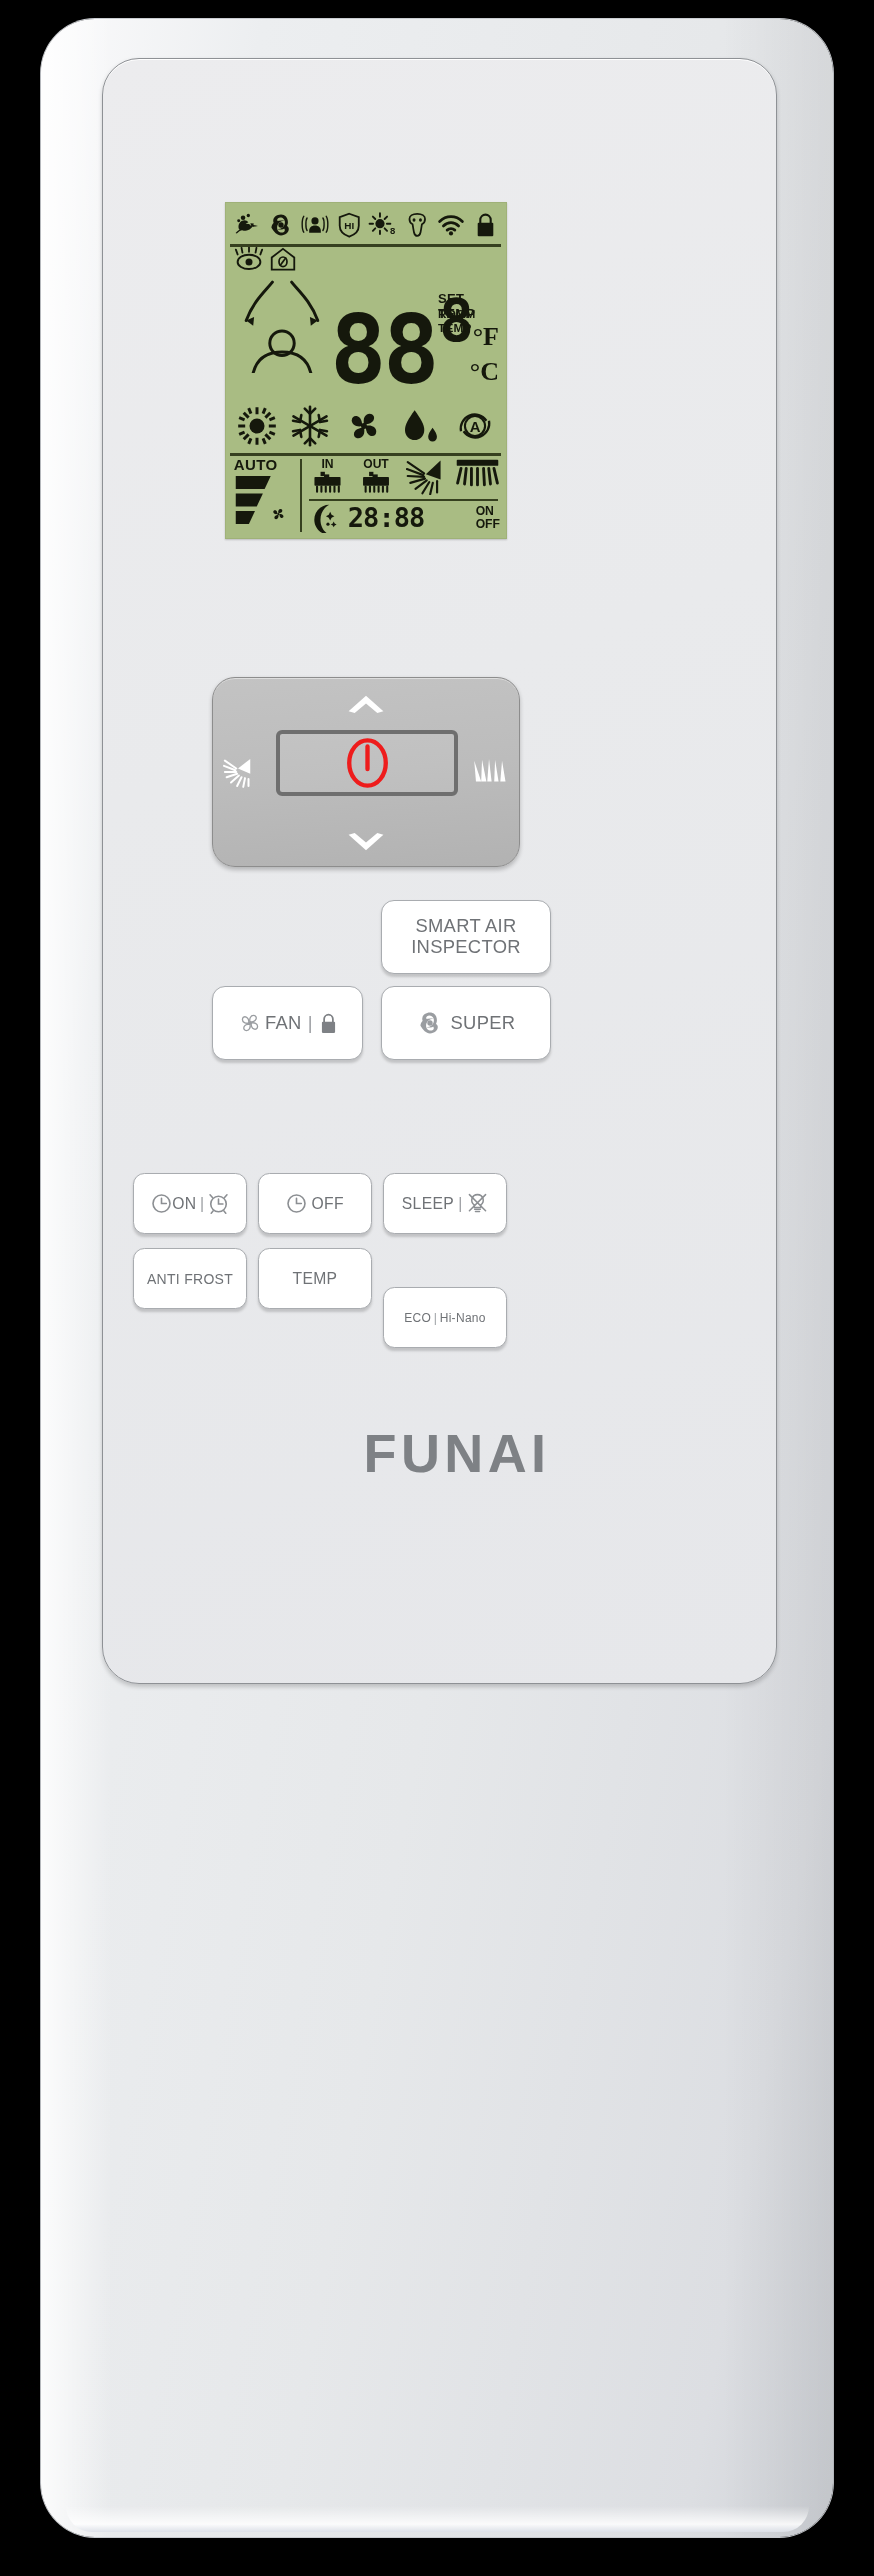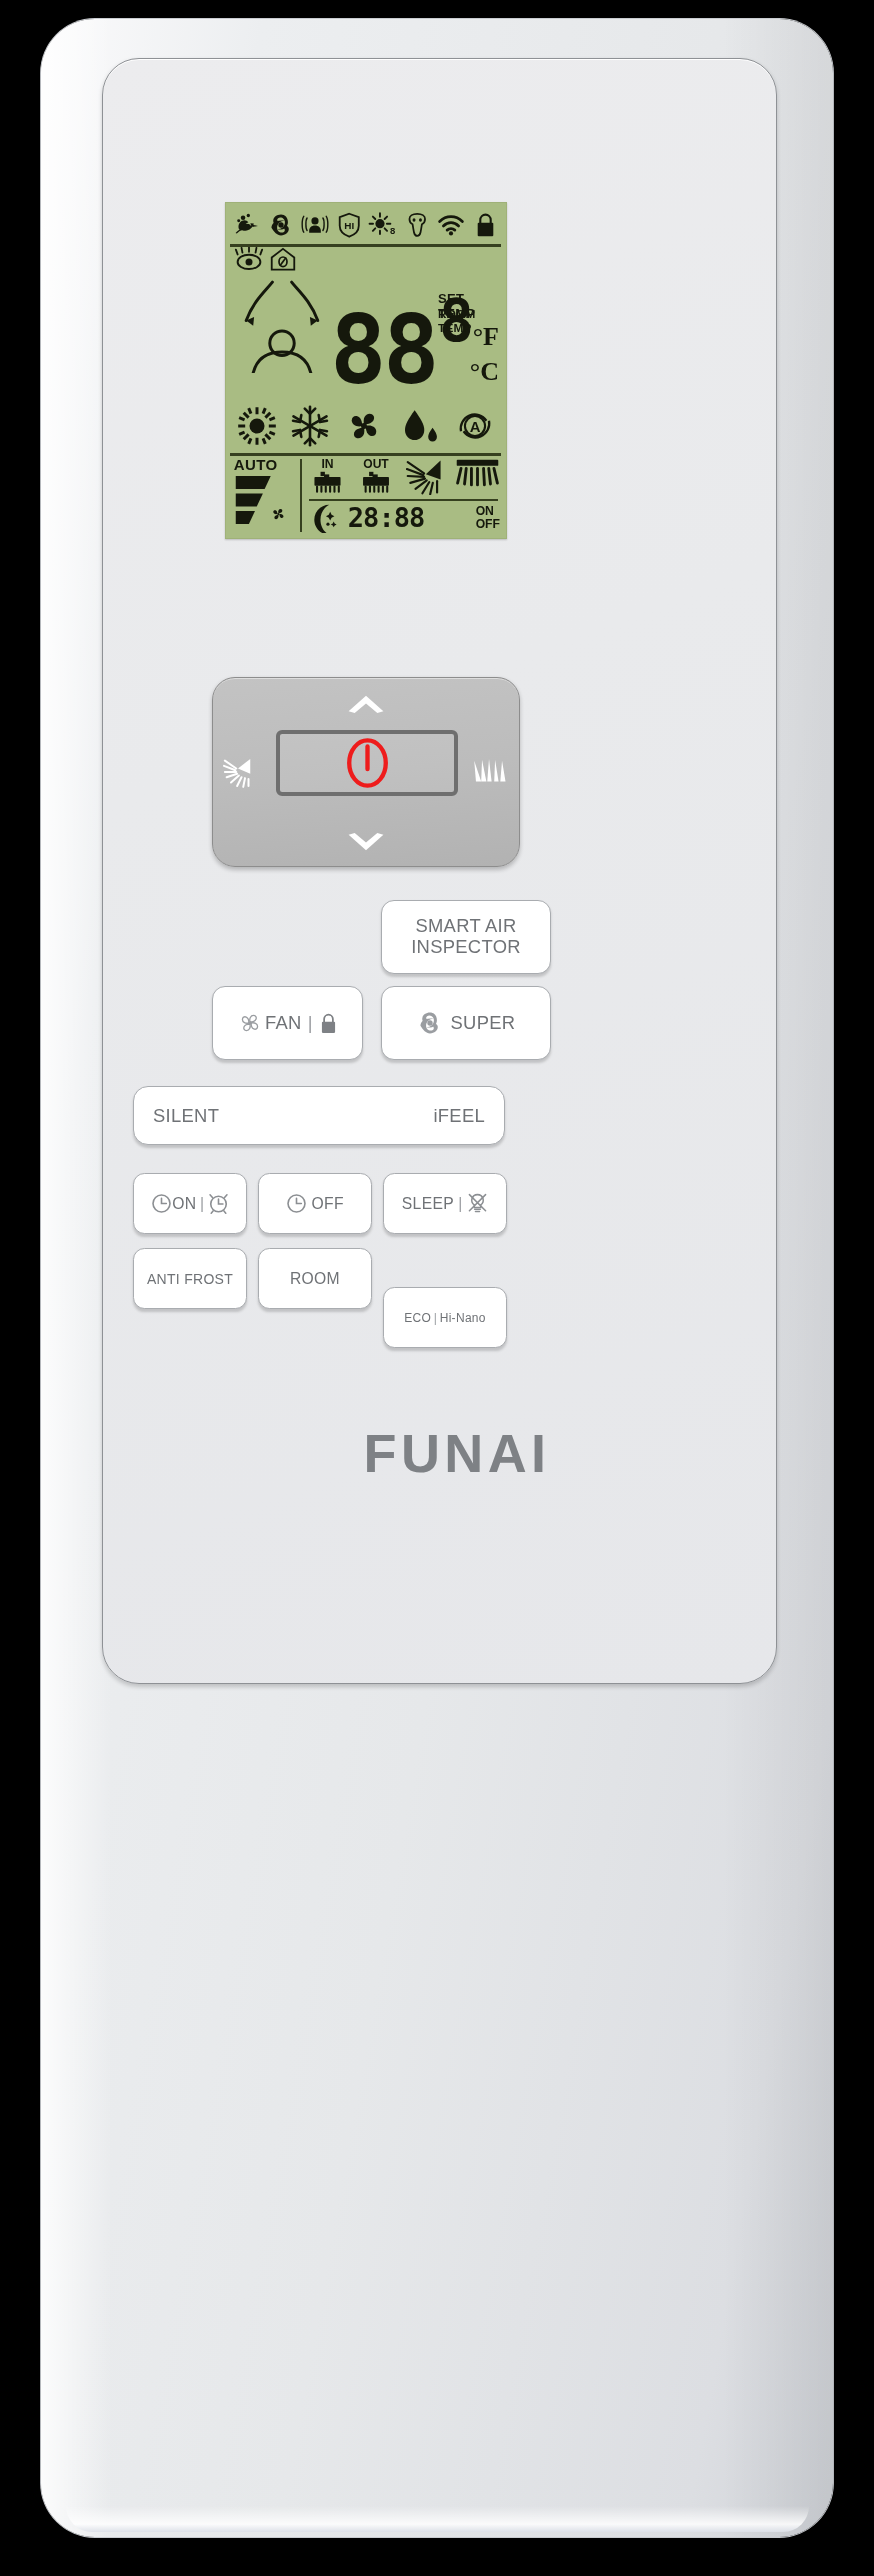--- a/index.html
+++ b/index.html
@@ -520,24 +520,20 @@
             <path d="M15 3c-5 0-9 3.2-9 7.3 0 2.2 1.4 3.7 3.3 3.7 1.4 0 2.3-.9 2.3-2 0-1.4-1-1.8-1-3 0-1.6 1.7-2.7 3.6-2.7 3 0 5.3 2.4 5.3 5.6 0 4.4-3.6 8.1-8.6 8.1 6.6 1.5 12.1-2.4 12.1-8.3C23 6.5 19.6 3 15 3z"></path>
             <path d="M15 27c5 0 9-3.2 9-7.3 0-2.2-1.4-3.7-3.3-3.7-1.4 0-2.3.9-2.3 2 0 1.4 1 1.8 1 3 0 1.6-1.7 2.7-3.6 2.7-3 0-5.3-2.4-5.3-5.6 0-4.4 3.6-8.1 8.6-8.1C9.5 8.5 4 12.4 4 18.3 7 23.5 10.4 27 15 27z"></path>
             <circle cx="15" cy="15" r="3.1"></circle>
           </g>
         </svg>
       </span>
       <span>SUPER</span>
     </div>
   </div>
 
-  <div class="key" id="k-silent">
-    <span>SILENT</span>
-    <span>iFEEL</span>
-  </div>
 
   <div class="key small" id="k-timeron">
     <span>
       <svg class="svgic" width="21" height="21" viewBox="0 0 26 26">
         <circle cx="13" cy="13" r="10.5" fill="none" stroke="#8c8f93" stroke-width="2"></circle>
         <path d="M13 6.5V13h6" fill="none" stroke="#8c8f93" stroke-width="2" stroke-linecap="round"></path>
       </svg>
     </span>
     <span>ON</span>
     <span class="sep" style="margin:0 3.5px;">|</span>
@@ -570,21 +566,21 @@
         <path d="M3 3l20 20M23 3L3 23" stroke="#8c8f93" stroke-width="1.9" stroke-linecap="round"></path>
       </svg>
     </span>
   </div>
 
   <div class="key small" id="k-antifrost">
     <span>ANTI FROST</span>
   </div>
 
   <div class="key small" id="k-clean">
-    <span>ROOM</span>
+    <span>TEMP</span>
   </div>
 
   <div class="key small" id="k-eco">
     <span>ECO</span>
     <span class="sep" style="margin:0 2.6px;">|</span>
     <span>Hi-Nano</span>
   </div>
 
   <div id="brand">FUNAI</div>
 </div>

